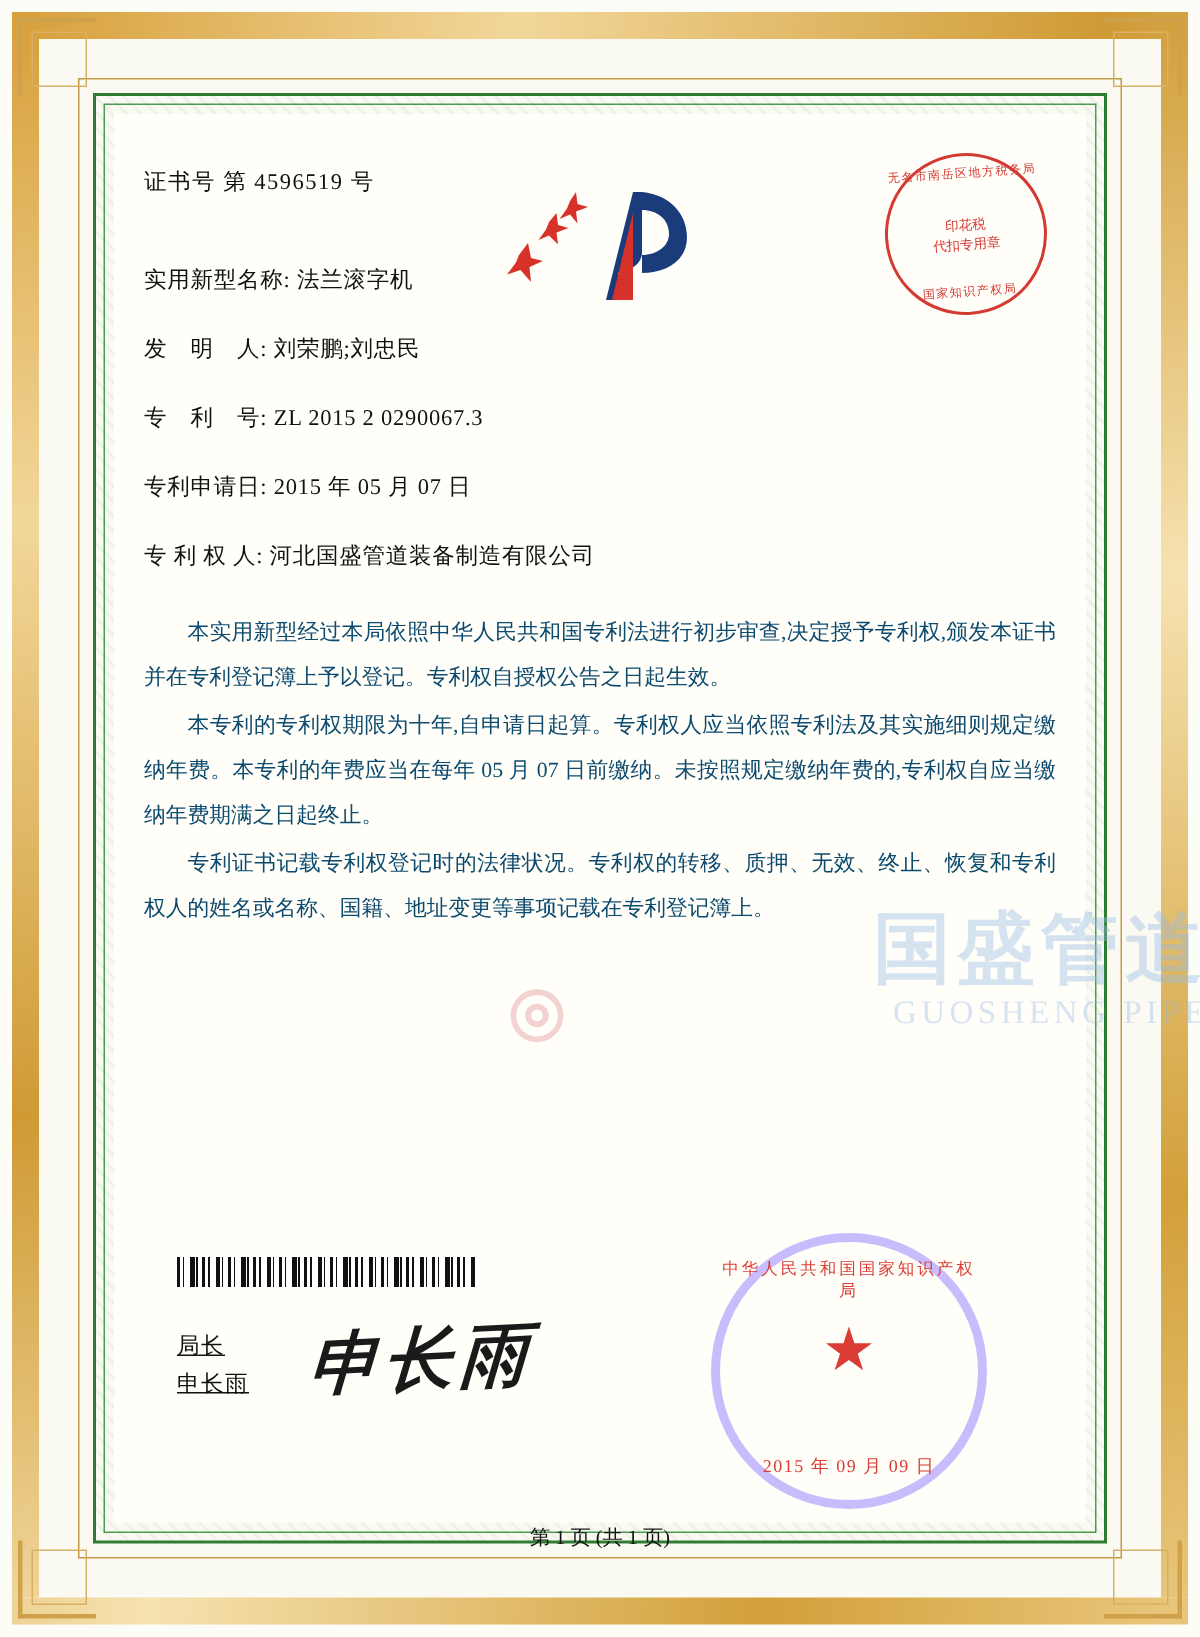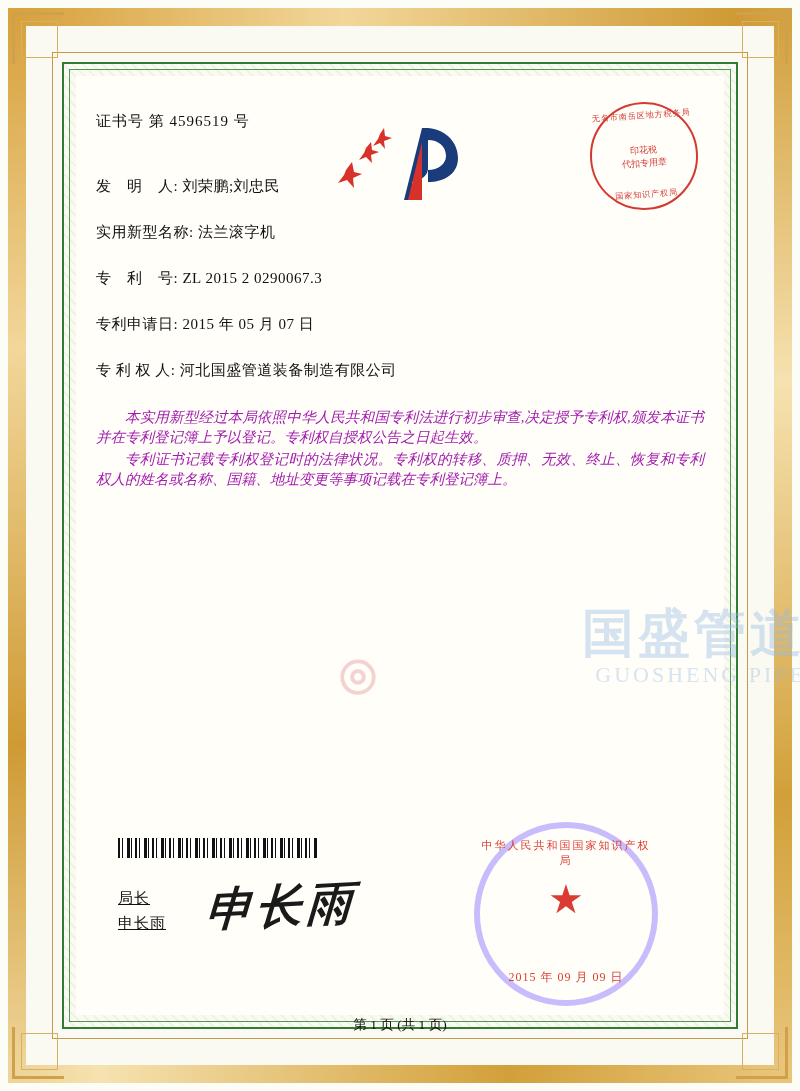--- a/index.html
+++ b/index.html
@@ -142,24 +142,23 @@
     color: #111;
     margin-bottom: 27px;
     letter-spacing: .5px;
   }
   .field .lbl { display:inline-block; }
   .field .val { }
 
   .paras {
     margin-top: 26px;
     font-size: 14.5px;
-    line-height: 20px;
-    color: #a21caf;
+    line-height: 30px;
+    color: #0c4a6e;
     text-align: justify;
-    font-style: italic;
   }
   .paras p {
     margin: 0 0 2px 0;
     text-indent: 2em;
   }
 
   
   .barcode {
     position: absolute;
     left: 22px;
@@ -294,43 +293,44 @@
 
     <div class="seal-top">
       <div class="st-arc">无名市南岳区地方税务局</div>
       <div class="st-mid">印花税<br>代扣专用章</div>
       <div class="st-bot">国家知识产权局</div>
     </div>
 
 
     <div class="fields">
       <div class="field">
+        <span class="lbl">实用新型名称:</span>
+        <span class="val">法兰滚字机</span>
+      </div>
+      <div class="field">
         <span class="lbl">发　明　人:</span>
         <span class="val">刘荣鹏;刘忠民</span>
       </div>
       <div class="field">
-        <span class="lbl">实用新型名称:</span>
-        <span class="val">法兰滚字机</span>
-      </div>
-      <div class="field">
         <span class="lbl">专　利　号:</span>
         <span class="val">ZL 2015 2 0290067.3</span>
       </div>
       <div class="field">
         <span class="lbl">专利申请日:</span>
         <span class="val">2015 年 05 月 07 日</span>
       </div>
       <div class="field">
         <span class="lbl">专 利 权 人:</span>
         <span class="val">河北国盛管道装备制造有限公司</span>
       </div>
     </div>
 
     <div class="paras">
       <p>本实用新型经过本局依照中华人民共和国专利法进行初步审查,决定授予专利权,颁发本证书并在专利登记簿上予以登记。专利权自授权公告之日起生效。</p>
+      <p>本专利的专利权期限为十年,自申请日起算。专利权人应当依照专利法及其实施细则规定缴纳年费。本专利的年费应当在每年 05 月 07 日前缴纳。未按照规定缴纳年费的,专利权自应当缴纳年费期满之日起终止。</p>
       <p>专利证书记载专利权登记时的法律状况。专利权的转移、质押、无效、终止、恢复和专利权人的姓名或名称、国籍、地址变更等事项记载在专利登记簿上。</p>
     </div>
 
     <div class="watermark">
       <div class="wm-mark">⌾</div>
       <div class="wm-cn">国盛管道</div>
       <div class="wm-en">GUOSHENG PIPE</div>
     </div>
 
     <div class="barcode"></div>

